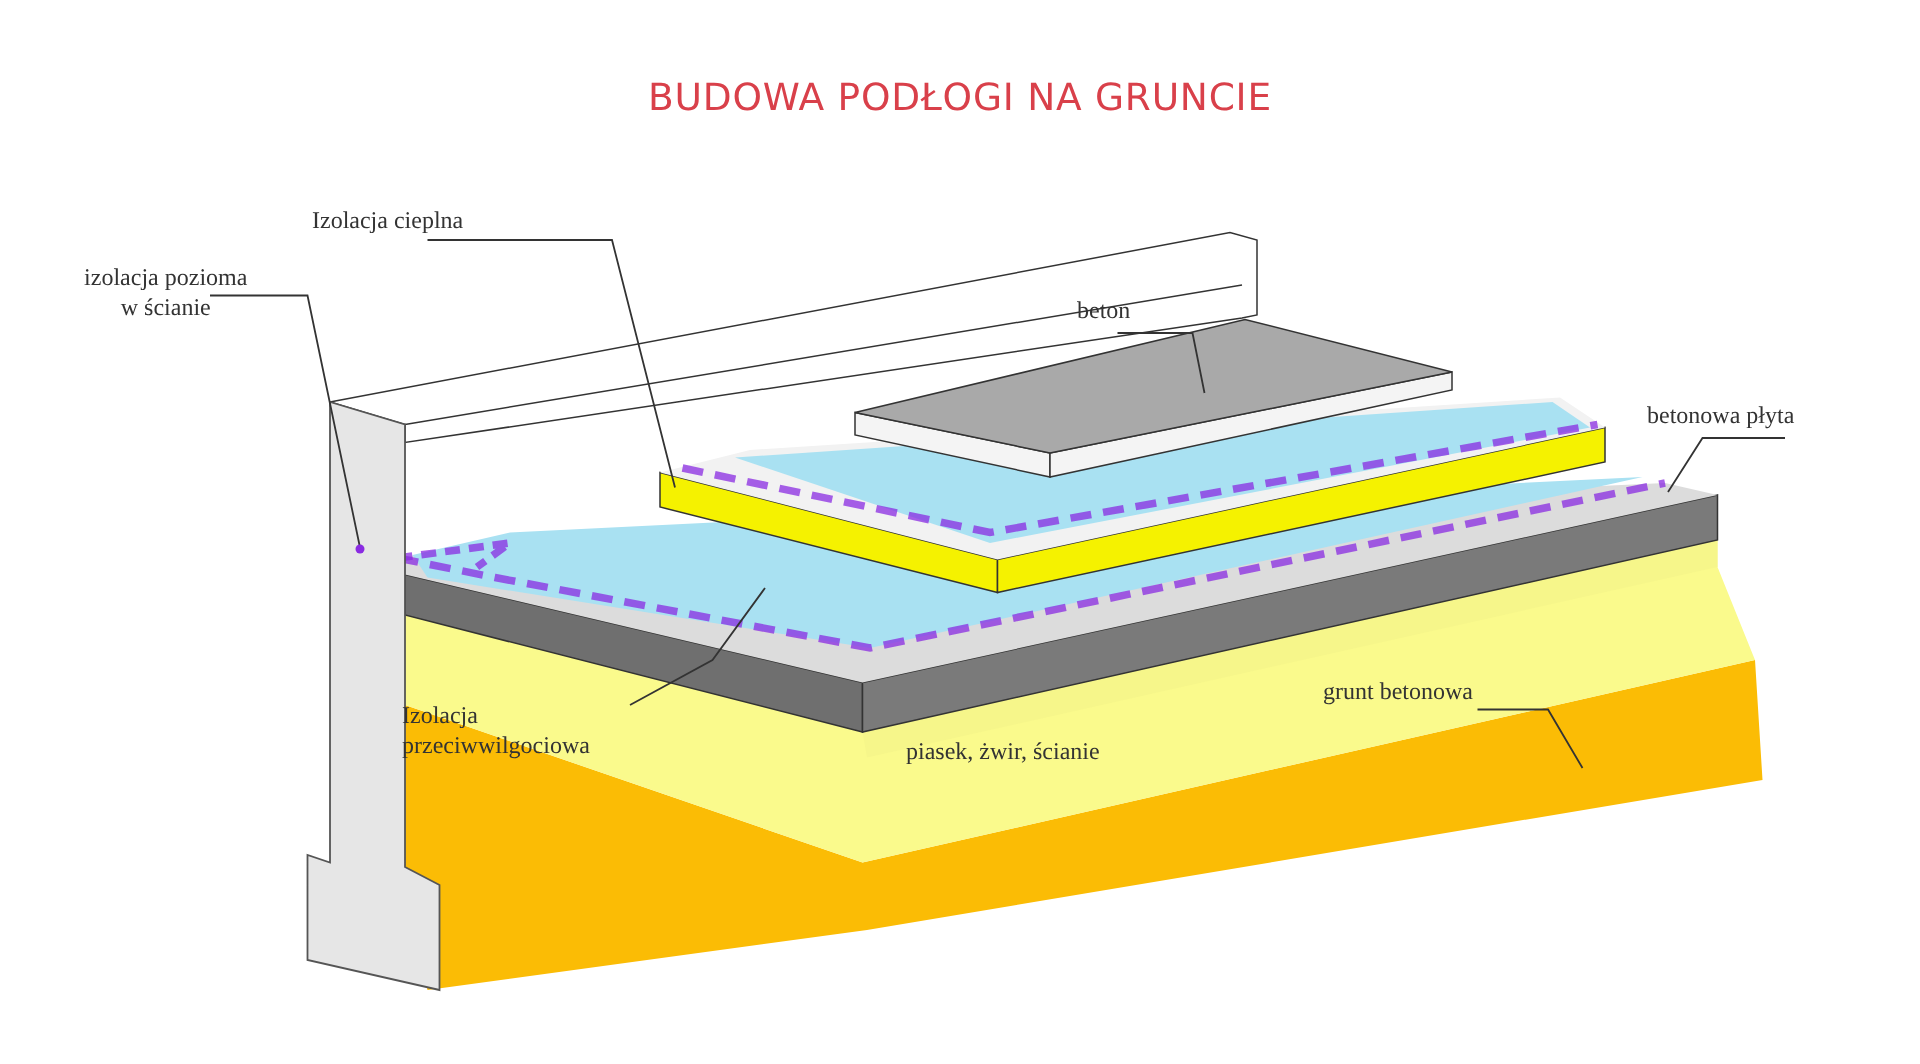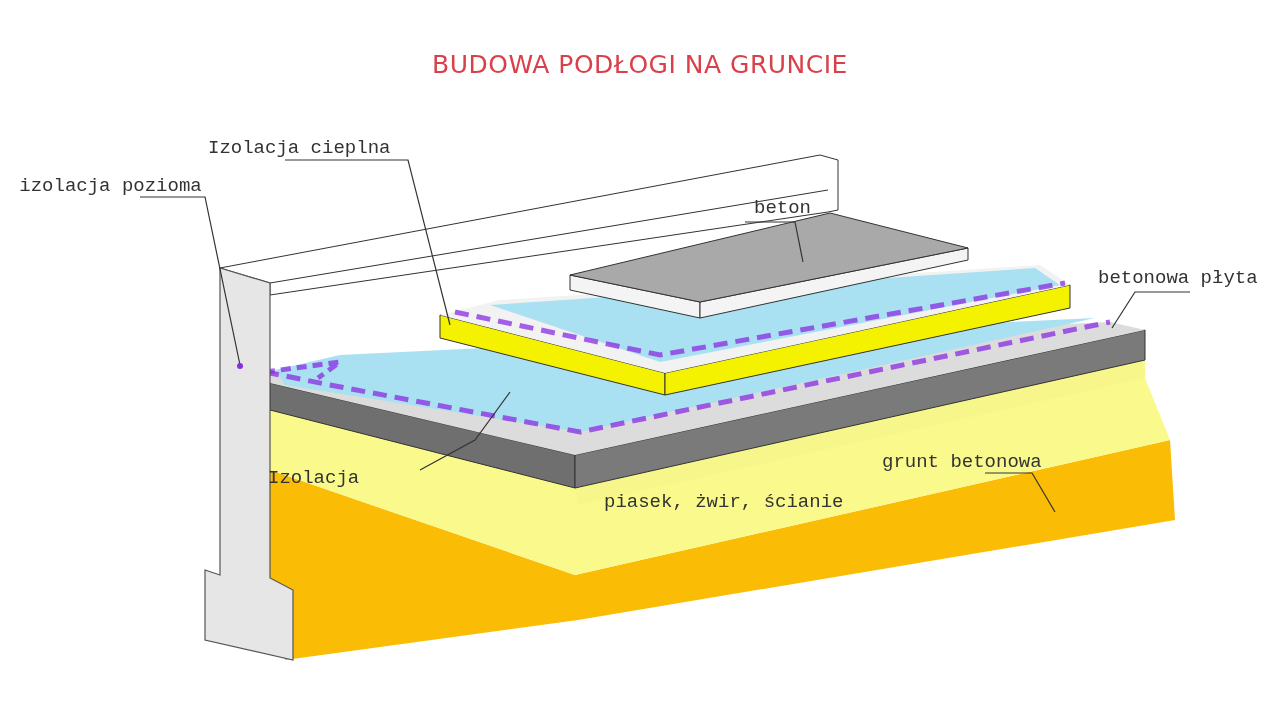--- a/index.html
+++ b/index.html
@@ -3,21 +3,21 @@
   <meta charset="utf-8">
   <style>
     html, body { margin: 0; padding: 0; background: #ffffff; }
     body { width: 1280px; height: 709px; position: relative; overflow: hidden; font-family: "DejaVu Sans", sans-serif; }
     .title {
       position: absolute; left: 0; width: 1280px; top: 50px; text-align: center;
       font-family: "DejaVu Sans", sans-serif; font-size: 25px; letter-spacing: 0.5px;
       color: #d9404a; margin: 0; font-weight: normal;
     }
     svg.diagram { position: absolute; left: 0; top: 0; }
-    .lbl { position: absolute; font-family: Liberation Mono, monospace; font-size: 19px; color: #333; white-space: nowrap; line-height: 20px; }
+    .lbl { position: absolute; font-family: Liberation Serif, serif; font-size: 16px; color: #333; white-space: nowrap; line-height: 20px; }
     .lbl.center { text-align: center; }
     .lbl.right { text-align: left; }
   </style>
 </head>
 <body>
 
 <h1 class="title">BUDOWA PODŁOGI NA GRUNCIE</h1>
 
 <svg class="diagram" width="1280" height="709" viewBox="0 0 1280 709">
 
@@ -54,21 +54,23 @@
   <polyline points="285,160 408,160 450,325" fill="none" stroke="#333" stroke-width="1.2"></polyline>
   <polyline points="745,222 795,222 803,262" fill="none" stroke="#333" stroke-width="1.2"></polyline>
   <polyline points="1190,292 1135,292 1112,328" fill="none" stroke="#333" stroke-width="1.2"></polyline>
   <polyline points="420,470 475,440 510,392" fill="none" stroke="#333" stroke-width="1.2"></polyline>
   <polyline points="985,473 1032,473 1055,512" fill="none" stroke="#333" stroke-width="1.2"></polyline>
   <circle cx="240" cy="366" r="3" fill="#8a2be2"></circle>
 </svg>
 
 <div class="lbl center" style="left:18px; top:176px; width:185px;text-align:center;">
   <div>izolacja pozioma</div>
+  <div>w ścianie</div>
 </div>
 <div class="lbl" style="left:208px; top:138px;">Izolacja cieplna</div>
-<div class="lbl" style="left:718px; top:198px;margin-left:36px;">beton</div>
+<div class="lbl" style="left:718px; top:198px;">beton</div>
 <div class="lbl" style="left:1098px; top:268px;">betonowa płyta</div>
 <div class="lbl right" style="left:268px; top:468px; width:210px;">
   <div>Izolacja</div>
+  <div>przeciwwilgociowa</div>
 </div>
 <div class="lbl" style="left:604px; top:492px;">piasek, żwir, ścianie</div>
 <div class="lbl" style="left:882px; top:452px;">grunt betonowa</div>
 
 </body></html>

